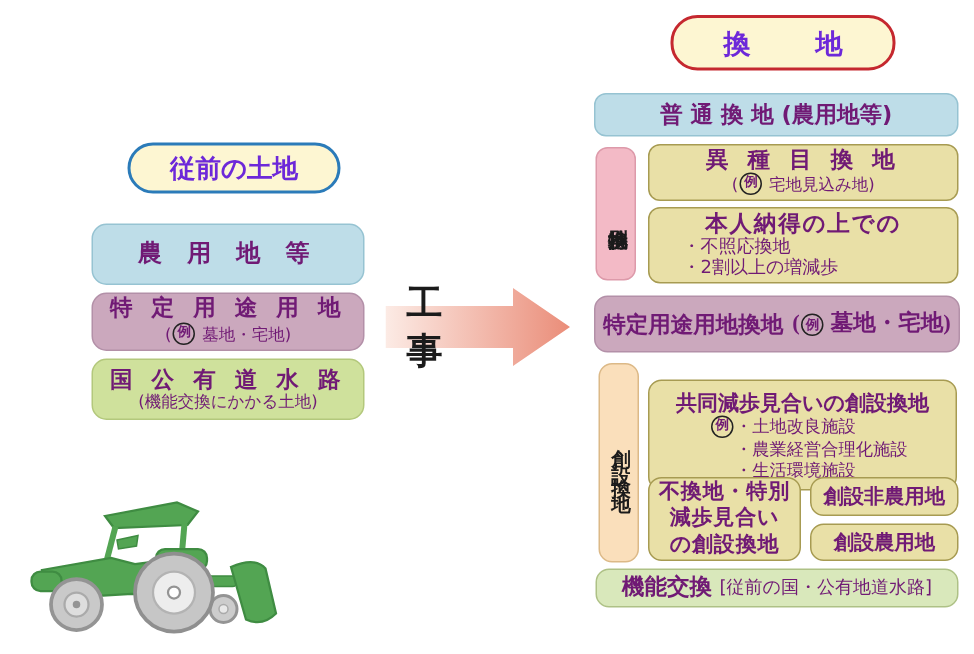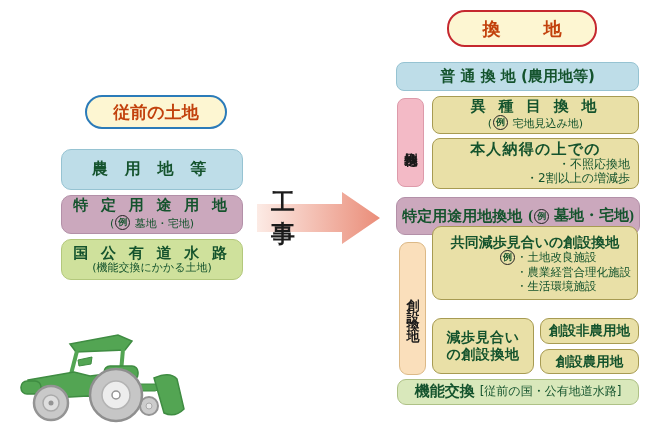--- a/index.html
+++ b/index.html
@@ -1,23 +1,23 @@
 <!DOCTYPE html>
 <html style="--title-fill: #fdf6d2; --blue-border: #2b7bb9; --red-border: #c5282f; --light-blue: #bedde8; --mauve: #cba8bd; --yellow-green: #cfe19c; --light-green: #d9e8bb; --pink: #f3bac6; --peach: #fadfbb; --tan: #e9e0a7; --arrow-from: #fcebe5; --arrow-to: #ea8d79; --tractor-green: #53a553;"><head>
 <meta charset="utf-8">
 <style>
   html,body { margin:0; padding:0; }
   body { font-family:"DejaVu Sans","Liberation Sans",sans-serif; background:#fff; }
   #stage { position:relative; width:649px; height:436px; background:#fff; overflow:hidden; }
 
   .abs { position:absolute; box-sizing:border-box; }
   .box { position:absolute; box-sizing:border-box; display:flex; flex-direction:column;
-         align-items:center; justify-content:center; border-radius:10px; color:#14532d; }
+         align-items:center; justify-content:center; border-radius:10px; color:#701a75; }
   .ttl { position:absolute; box-sizing:border-box; display:flex; align-items:center; justify-content:center;
-         background:var(--title-fill,#fdf6d2); border-radius:18px; font-weight:bold; color:#c2410c; }
+         background:var(--title-fill,#fdf6d2); border-radius:18px; font-weight:bold; color:#6d28d9; }
   .main-lbl { font-weight:bold; line-height:1.15; white-space:nowrap; }
   .sub-lbl  { font-weight:normal; line-height:1.15; white-space:nowrap; }
   .rei { display:inline-flex; align-items:center; justify-content:center;
          width:13px; height:13px; border:1.2px solid #222; border-radius:50%;
          font-size:9px; font-weight:bold; line-height:1; vertical-align:middle; margin:0 1px 2px 1px; }
   .vlabel { writing-mode:vertical-rl; text-orientation:upright; font-weight:bold;
             font-size:13px; color:#1b1b1b; }
 
   
   .t-left   { left:85px;  top:95px;  width:142px; height:34px; border:2.5px solid var(--blue-border,#2b7bb9); font-size:17px; }
@@ -33,27 +33,27 @@
                  display:flex; align-items:center; justify-content:center;
                  font-size:24px; font-weight:bold; letter-spacing:0.35em; color:#1b1b1b; }
 
   
   .t-right  { left:447px; top:10px;  width:150px; height:37px; border:2.5px solid var(--red-border,#c5282f); font-size:18px; letter-spacing:0.7em; padding-left:0.7em; }
   .b-futsu  { left:396px; top:62px;  width:243px; height:29px; background:var(--light-blue,#bedde8); border:1px solid #96c3d2; font-size:15px; font-weight:bold; border-radius:8px; }
   .v-tokubetsu { left:397px; top:98px; width:27px; height:89px; background:var(--pink,#f3bac6); border:1px solid #dd9aaa; border-radius:8px; display:flex; align-items:center; justify-content:center; }
   .b-ishu   { left:432px; top:96px;  width:207px; height:38px; background:var(--tan,#e9e0a7); border:1.5px solid #a79b52; border-radius:8px; }
   .b-ishu .main-lbl { font-size:15px; letter-spacing:0.25em; }
   .b-ishu .sub-lbl  { font-size:11px; }
-  .b-consent{ left:432px; top:138px; width:207px; height:51px; background:var(--tan,#e9e0a7); border:1.5px solid #a79b52; border-radius:8px; align-items:flex-end; padding:3px 8px; }
+  .b-consent{ left:432px; top:138px; width:207px; height:51px; background:var(--tan,#e9e0a7); border:1.5px solid #a79b52; border-radius:8px; align-items:flex-start; padding:3px 8px; }
   .b-consent .main-lbl { font-size:15px; letter-spacing:0.08em; align-self:center; }
   .b-consent .sub-lbl  { font-size:12px; margin-left:14px; }
   .b-tokutei{ left:396px; top:197px; width:244px; height:38px; background:var(--mauve,#cba8bd); border:1px solid #b390a8; border-radius:9px; flex-direction:row; font-size:15px; font-weight:bold;font-family:Liberation Serif, serif; }
   .v-sosetsu{ left:399px; top:242px; width:27px; height:133px; background:var(--peach,#fadfbb); border:1px solid #dcb987; border-radius:9px; display:flex; align-items:center; justify-content:center; }
   .v-sosetsu .vlabel { letter-spacing:10px; }
-  .b-kyodo  { left:432px; top:226px; width:206px; height:74px; background:var(--tan,#e9e0a7); border:1.5px solid #a79b52; border-radius:9px; align-items:flex-end; padding:4px 6px 2px 6px; }
+  .b-kyodo  { left:432px; top:253px; width:206px; height:74px; background:var(--tan,#e9e0a7); border:1.5px solid #a79b52; border-radius:9px; align-items:center; padding:4px 6px 2px 6px; }
   .b-kyodo .main-lbl { font-size:14px; align-self:center; }
   .b-kyodo .ex-row { display:flex; align-items:flex-start; margin-left:8px; }
   .b-kyodo .sub-lbl { font-size:11.5px; line-height:1.25; }
   .b-nofuka { left:432px; top:318px; width:102px; height:56px; background:var(--tan,#e9e0a7); border:1.5px solid #a79b52; border-radius:9px; }
   .b-nofuka .main-lbl { font-size:14px; line-height:1.25; letter-spacing:0.04em; }
   .b-nonfarm{ left:540px; top:318px; width:99px;  height:26px; background:var(--tan,#e9e0a7); border:1.5px solid #a79b52; border-radius:9px; font-size:13.5px; font-weight:bold; }
   .b-farm2  { left:540px; top:349px; width:99px;  height:25px; background:var(--tan,#e9e0a7); border:1.5px solid #a79b52; border-radius:9px; font-size:13.5px; font-weight:bold; }
   .b-kino   { left:397px; top:379px; width:242px; height:26px; background:var(--light-green,#d9e8bb); border:1px solid #aec186; border-radius:9px; flex-direction:row; }
   .b-kino .main-lbl { font-size:15px; }
   .b-kino .sub-lbl  { font-size:12px; margin-left:5px; }
@@ -143,20 +143,21 @@
       <span class="rei">例</span>
       <span style="display:flex;flex-direction:column;">
         <span class="sub-lbl">・土地改良施設</span>
         <span class="sub-lbl">・農業経営合理化施設</span>
         <span class="sub-lbl">・生活環境施設</span>
       </span>
     </div>
   </div>
 
   <div class="box b-nofuka">
+    <span class="main-lbl">不換地・特別</span>
     <span class="main-lbl">減歩見合い</span>
     <span class="main-lbl">の創設換地</span>
   </div>
 
   <div class="box b-nonfarm">
     <span>創設非農用地</span>
   </div>
 
   <div class="box b-farm2">
     <span>創設農用地</span>

